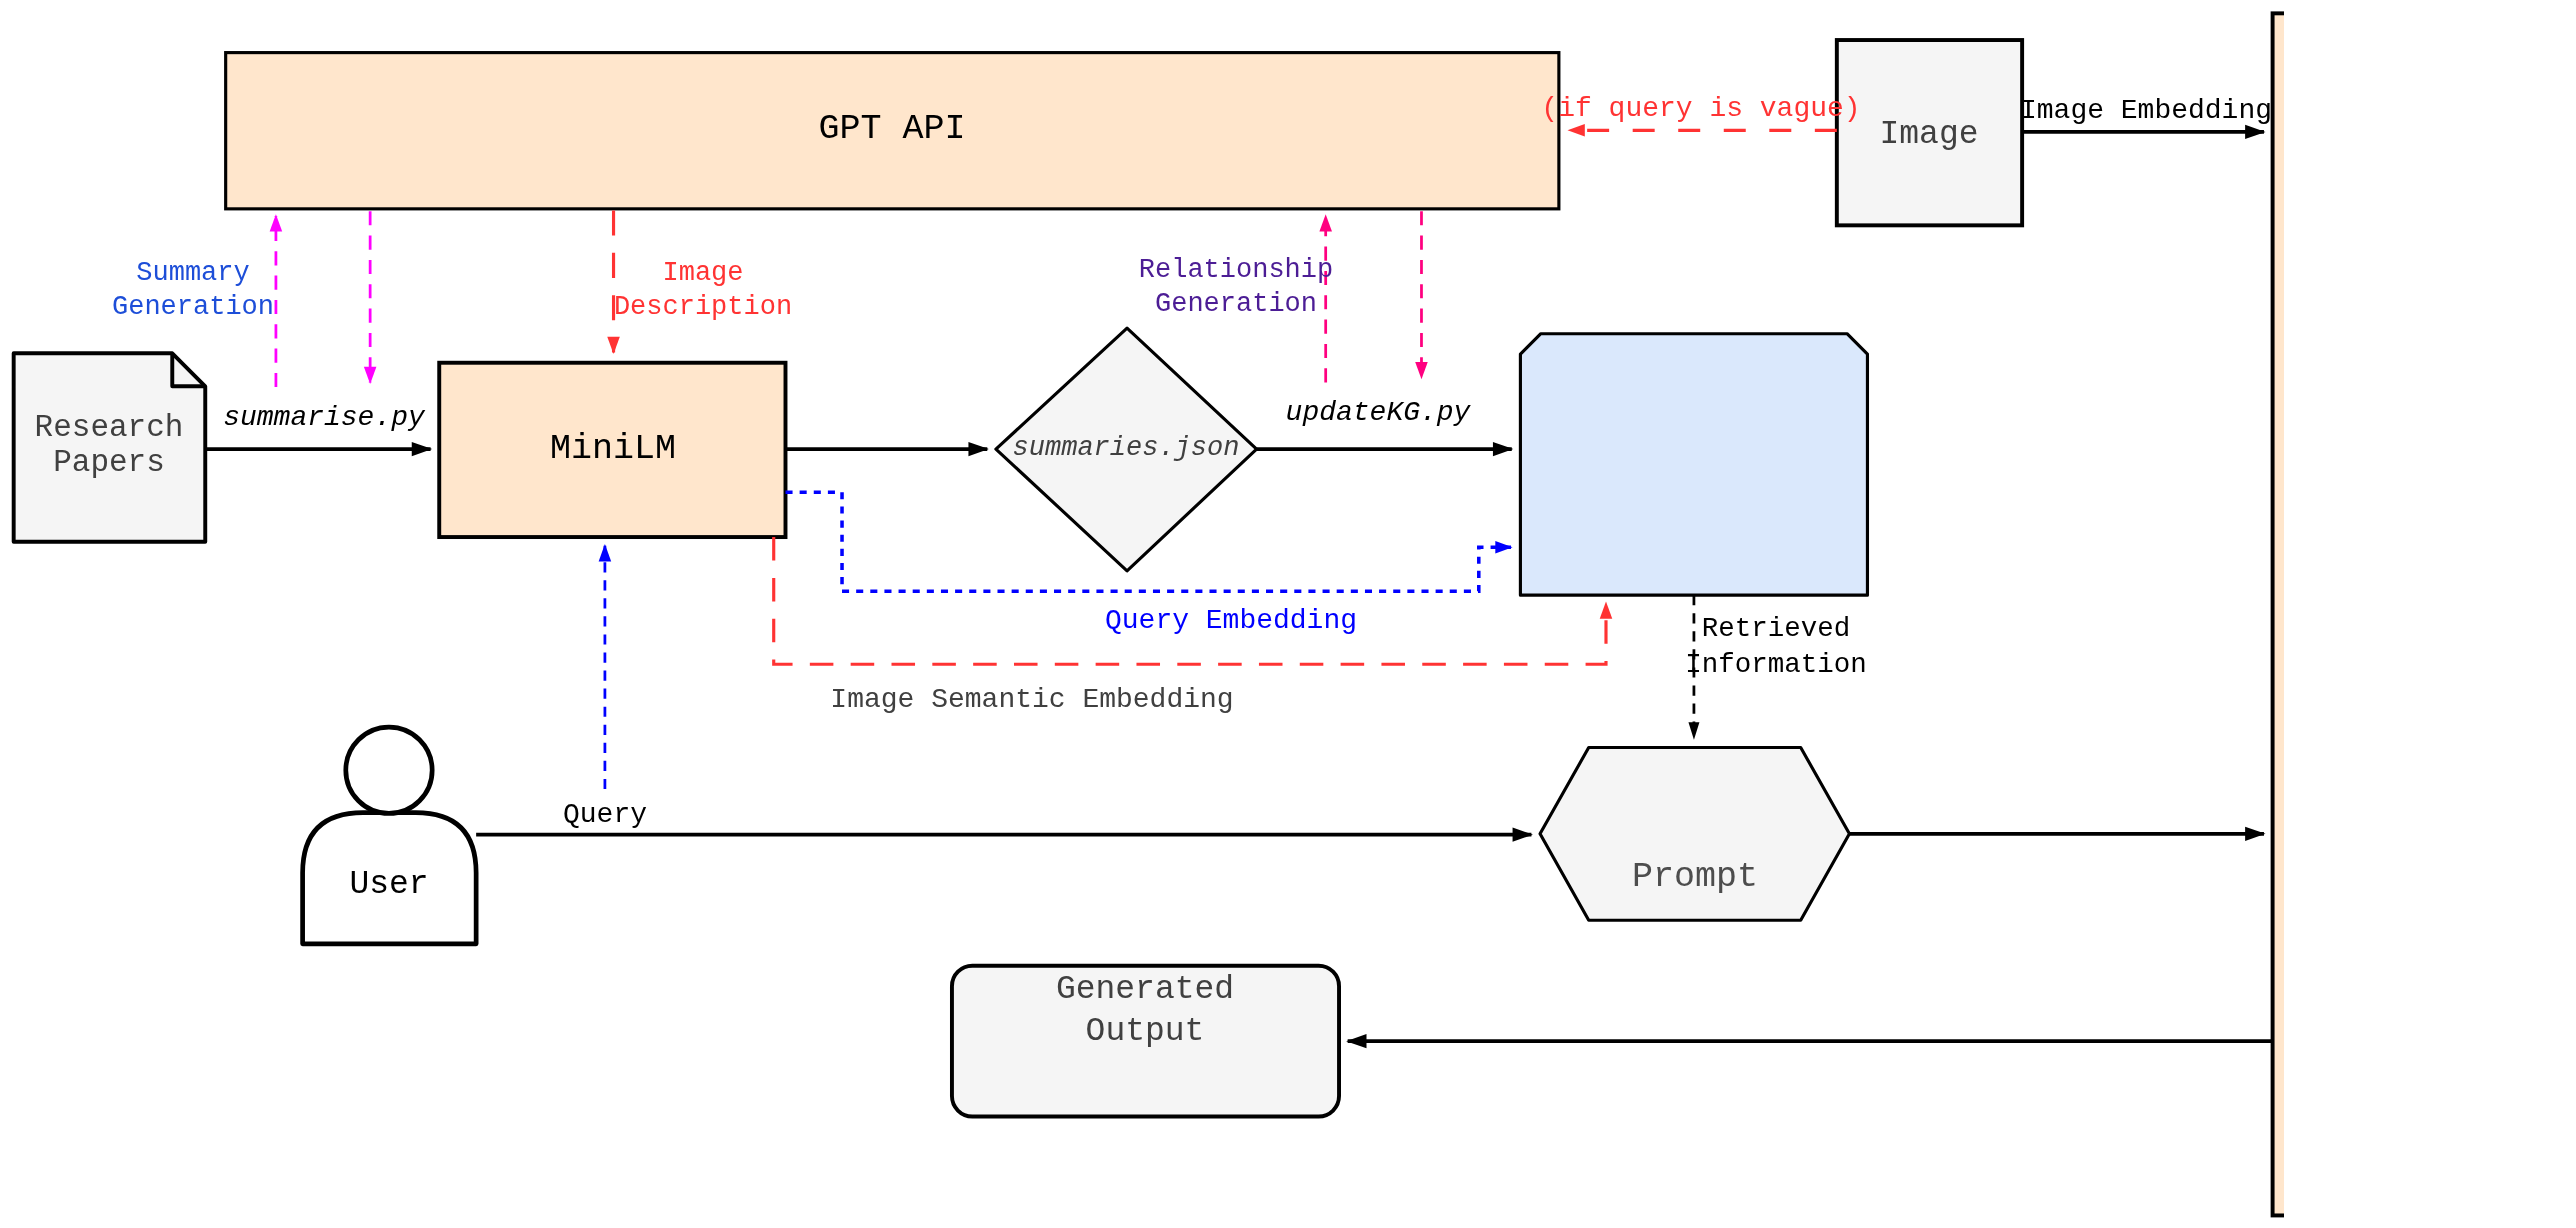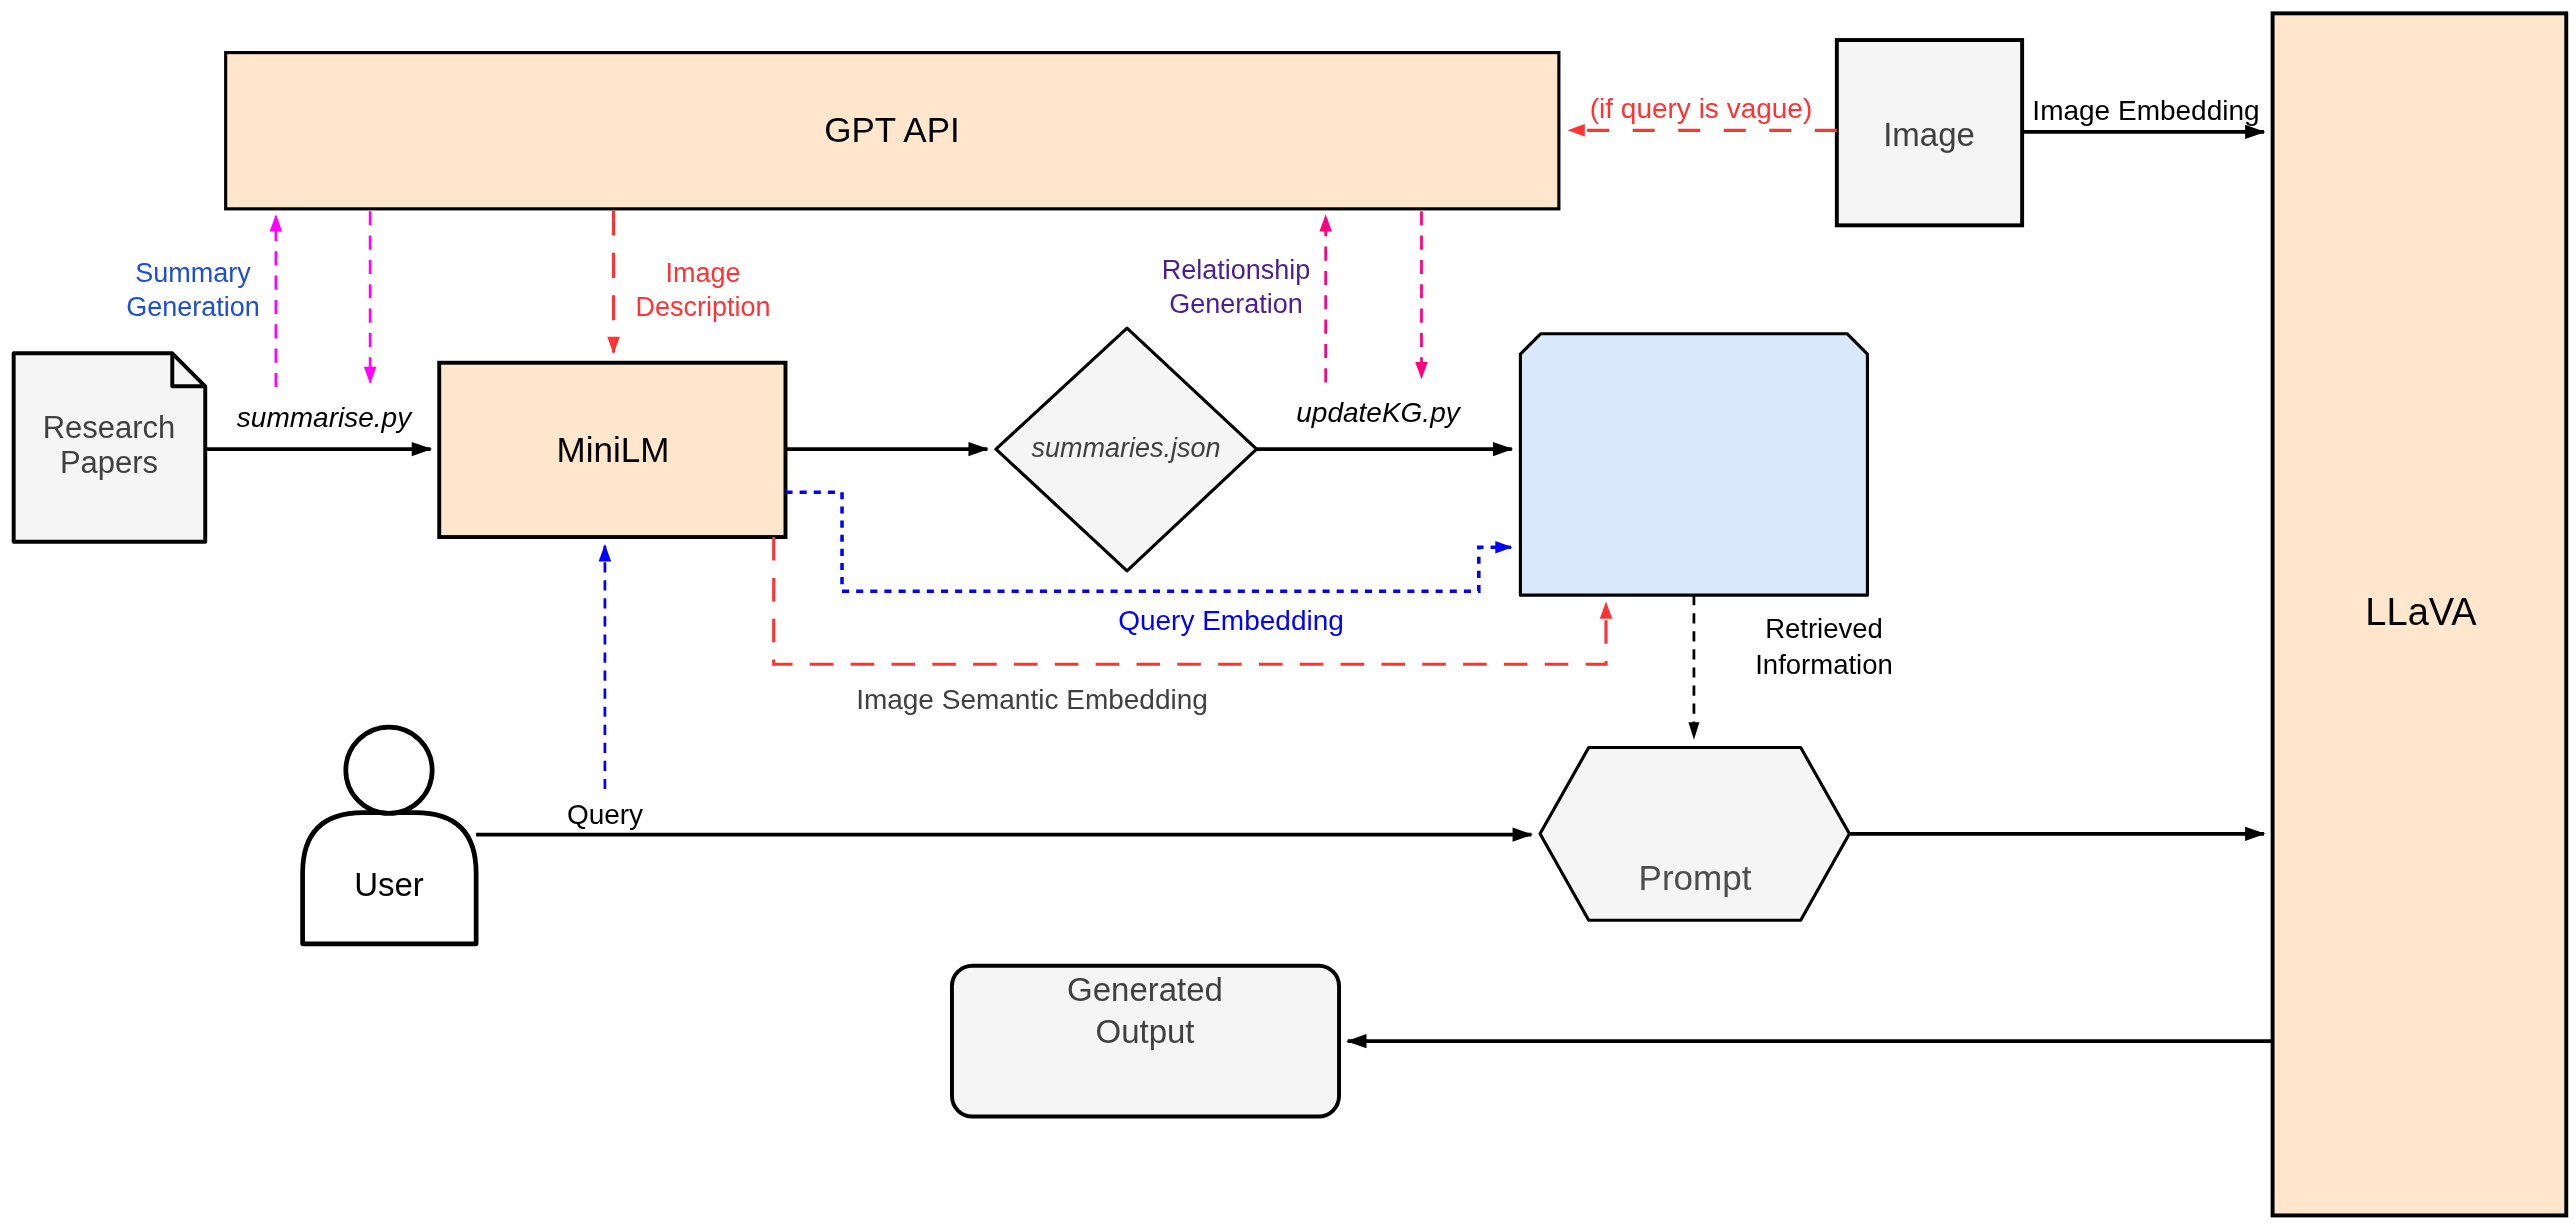--- a/index.html
+++ b/index.html
@@ -1,28 +1,28 @@
 <!DOCTYPE html>
 <html style="font-size:12.6px"><head>
 <meta charset="utf-8">
 <style>
   html,body{margin:0;padding:0;background:#ffffff;}
-  .canvas{position:relative;width:2576px;height:1228px;background:#ffffff;overflow:hidden;
-          font-family:Liberation Sans, sans-serif;}
+  .canvas{position:relative;width:2284px;height:1228px;background:#ffffff;overflow:hidden;
+          font-family:Liberation Mono, monospace;}
   .canvas svg{position:absolute;left:0;top:0;}
   .lbl{position:absolute;transform:translate(-50%,-50%);text-align:center;white-space:nowrap;
        line-height:1.25;color:#000;}
   .lbl span{display:block;}
   .italic{font-style:italic;}
   .f44{font-size:35px;}
   .f48{font-size:38px;}
   .f42{font-size:33px;}
   .f40{font-size:31px;}
   .f36{font-size:28px;text-align:center;}
-  .f35{font-size:27.5px;margin-left:48px;}
+  .f35{font-size:27.5px;}
   .f34{font-size:27px;}
 </style>
 </head>
 <body>
 
 <div class="canvas">
 
   <svg width="2576" height="1228" viewBox="0 0 3280 1564">
     <defs>
       <marker id="ah-black" markerUnits="userSpaceOnUse" markerWidth="30" markerHeight="24" refX="25" refY="10" orient="auto">

